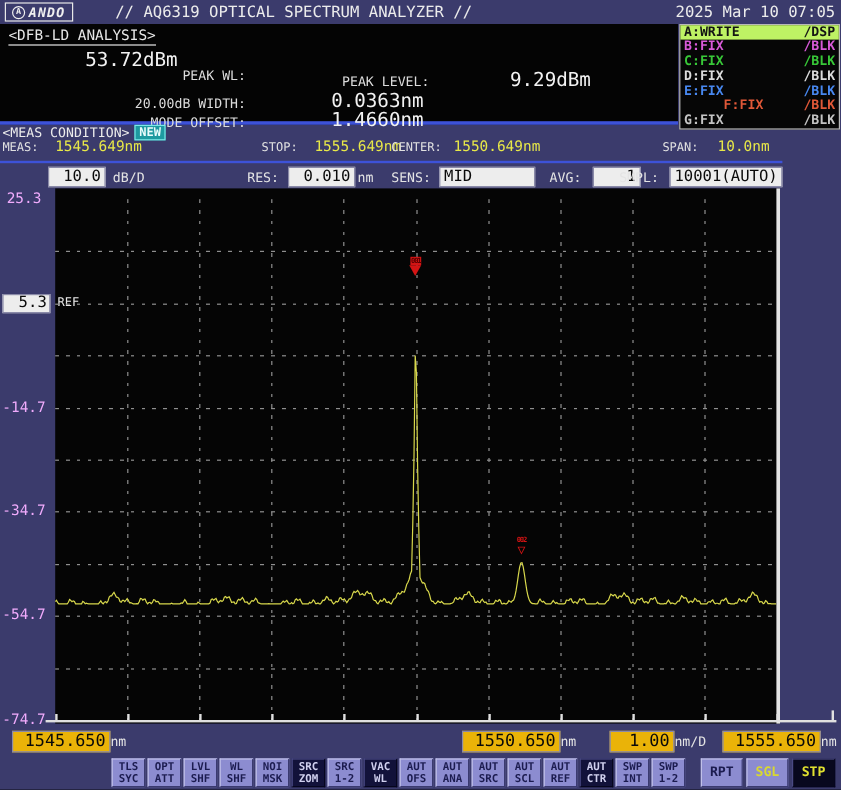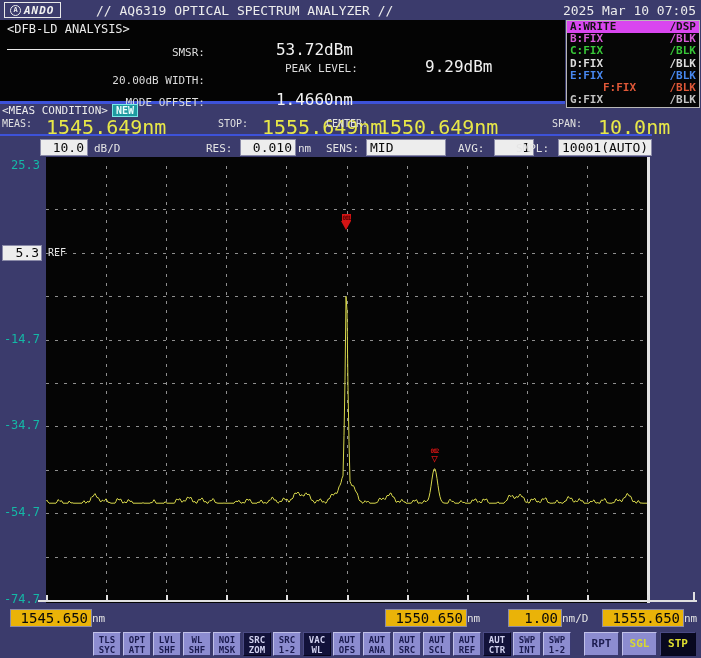--- a/index.html
+++ b/index.html
@@ -16,53 +16,53 @@
         display:flex;align-items:center;gap:3px;font-weight:bold;font-style:italic;
         font-size:11px;letter-spacing:1px;color:#f0f0f0;}
   #logo .circ{width:9px;height:9px;border:1px solid #f0f0f0;border-radius:50%;
         font-style:normal;font-size:7px;line-height:9px;text-align:center;letter-spacing:0;}
   #title{left:96px;top:3px;font-size:13px;color:#ececec;white-space:pre;}
   #datetime{right:5px;top:3px;font-size:13px;color:#ececec;white-space:pre;}
   
   #analysis{left:0;top:20px;width:565px;height:81px;background:#040404;
             border-bottom:3px solid #3d52d8;}
   #analysis-title{left:7px;top:2px;font-size:12px;color:#e8e8e8;
-            border-bottom:1px solid #e8e8e8;padding-bottom:13px;}
+            border-bottom:1px solid #e8e8e8;padding-bottom:1px;}
   .arow{position:absolute;left:0;width:360px;display:flex;}
   .arow .al{width:205px;text-align:right;font-size:11px;color:#dcdcdc;align-self:flex-end;}
   .arow .av{width:148px;text-align:right;font-size:16px;color:#f2f2f2;white-space:pre;}
   #plvl-label{left:285px;top:42px;font-size:11px;color:#dcdcdc;}
   #plvl-value{left:425px;top:37px;font-size:16px;color:#f2f2f2;}
   
   #traces{left:566px;top:20px;width:134px;height:88px;background:#060606;
           border:1px solid #b8b8b8;box-sizing:border-box;}
   .trow{display:flex;justify-content:space-between;padding:0 3px;
         font-size:11px;font-weight:bold;line-height:12.2px;white-space:pre;}
   
   #meas{left:0;top:104px;width:652px;height:30px;border-bottom:2px solid #3d52d8;}
   #meas-title{left:2px;top:0;font-size:11px;color:#ececec;}
   #meas-badge{left:112px;top:0;font-size:10px;font-weight:bold;color:#eafcfc;
         background:#1e9aa0;border:1px solid #7ae8e8;padding:0 3px;line-height:11px;}
   .mlabel{top:14px;font-size:10px;color:#e0e0e0;}
-  .mvalue{top:11px;font-size:20px;color:#e8e848;white-space:pre;}
+  .mvalue{top:11px;font-size:12px;color:#e8e848;white-space:pre;}
   
   #settings{left:0;top:138px;width:701px;height:20px;}
   .slabel{font-size:11px;color:#e4e4e4;top:4px;}
   .sbox{font-size:13px;background:#ededed;color:#0a0a0a;border:1px solid #8a8aa8;
         height:15px;line-height:15px;padding:0 3px;top:1px;white-space:pre;}
   .right{text-align:right;}
   
   #chart{left:46px;top:157px;width:601px;height:446px;background:#050505;
          border-right:3px solid #e4e4e4;}
   .gh{position:absolute;height:1px;left:0;width:601px;
       background:repeating-linear-gradient(90deg,#8f8f8f 0 3px,transparent 3px 9px);}
   .gv{position:absolute;width:1px;top:9px;height:434px;
       background:repeating-linear-gradient(180deg,#8f8f8f 0 3px,transparent 3px 9px);}
   #ref-inchart{left:2px;top:90px;font-size:10px;color:#e8e8e8;}
-  .ylab{position:absolute;left:0;width:40px;text-align:right;font-size:12px;color:#14b8a6;}
+  .ylab{position:absolute;left:0;width:40px;text-align:center;font-size:12px;color:#f0abfc;}
   #refbox{left:2px;top:245px;width:34px;height:14px;background:#ededed;border:1px solid #8a8aa8;
           color:#0a0a0a;font-size:13px;line-height:14px;text-align:right;padding:0 2px;}
   #refunit{left:0px;top:262px;width:40px;text-align:right;font-size:11px;color:#ececec;margin-left:40px;}
   
   .marker{position:absolute;display:flex;flex-direction:column;align-items:center;
           transform:translateX(-50%);}
   .mlab1{font-size:6px;line-height:7px;font-weight:bold;color:#5a0000;background:#d41414;
          padding:0 1px;letter-spacing:-1px;}
   .mlab2{font-size:6px;line-height:7px;font-weight:bold;color:#d41414;letter-spacing:-1px;}
   .tri1{width:0;height:0;border-left:5px solid transparent;border-right:5px solid transparent;
@@ -95,38 +95,39 @@
     <span class="circ">A</span>
     <span>ANDO</span>
   </div>
   <div id="title" class="abs">// AQ6319 OPTICAL SPECTRUM ANALYZER //</div>
   <div id="datetime" class="abs">2025 Mar 10 07:05</div>
 </div>
 
 <div id="analysis" class="abs">
   <span id="analysis-title" class="abs">&lt;DFB-LD ANALYSIS&gt;</span>
   <div class="arow" style="top:20px">
-    <span class="al">SMSR:</span>
     <span class="av">53.72dBm</span>
   </div>
   <div class="arow" style="top:37px">
+    <span class="al">PEAK WL:</span>
   </div>
   <div class="arow" style="top:54px">
     <span class="al">20.00dB WIDTH:</span>
+    <span class="av">0.0363nm</span>
   </div>
   <div class="arow" style="top:70px">
     <span class="al">MODE OFFSET:</span>
     <span class="av">1.4660nm</span>
   </div>
   <span id="plvl-label" class="abs">PEAK LEVEL:</span>
   <span id="plvl-value" class="abs">9.29dBm</span>
 </div>
 
 <div id="traces" class="abs">
-    <div class="trow" style="color: rgb(20, 20, 20); background: #d946ef;"><span>A:WRITE</span><span>/DSP</span></div>
+    <div class="trow" style="color: rgb(20, 20, 20); background: #bef264;"><span>A:WRITE</span><span>/DSP</span></div>
     <div class="trow" style="color: rgb(216, 90, 216);"><span>B:FIX</span><span>/BLK</span></div>
     <div class="trow" style="color: rgb(56, 200, 56); gap: 32px;"><span>C:FIX</span><span>/BLK</span></div>
     <div class="trow" style="color: rgb(220, 220, 220);"><span>D:FIX</span><span>/BLK</span></div>
     <div class="trow" style="color: rgb(72, 136, 240);"><span>E:FIX</span><span>/BLK</span></div>
     <div class="trow" style="color: rgb(224, 88, 56); padding-left: 36px;"><span>F:FIX</span><span>/BLK</span></div>
     <div class="trow" style="color: rgb(196, 196, 196);"><span>G:FIX</span><span>/BLK</span></div>
   </div>
 
 <div id="meas" class="abs">
   <span id="meas-title" class="abs">&lt;MEAS CONDITION&gt;</span>

